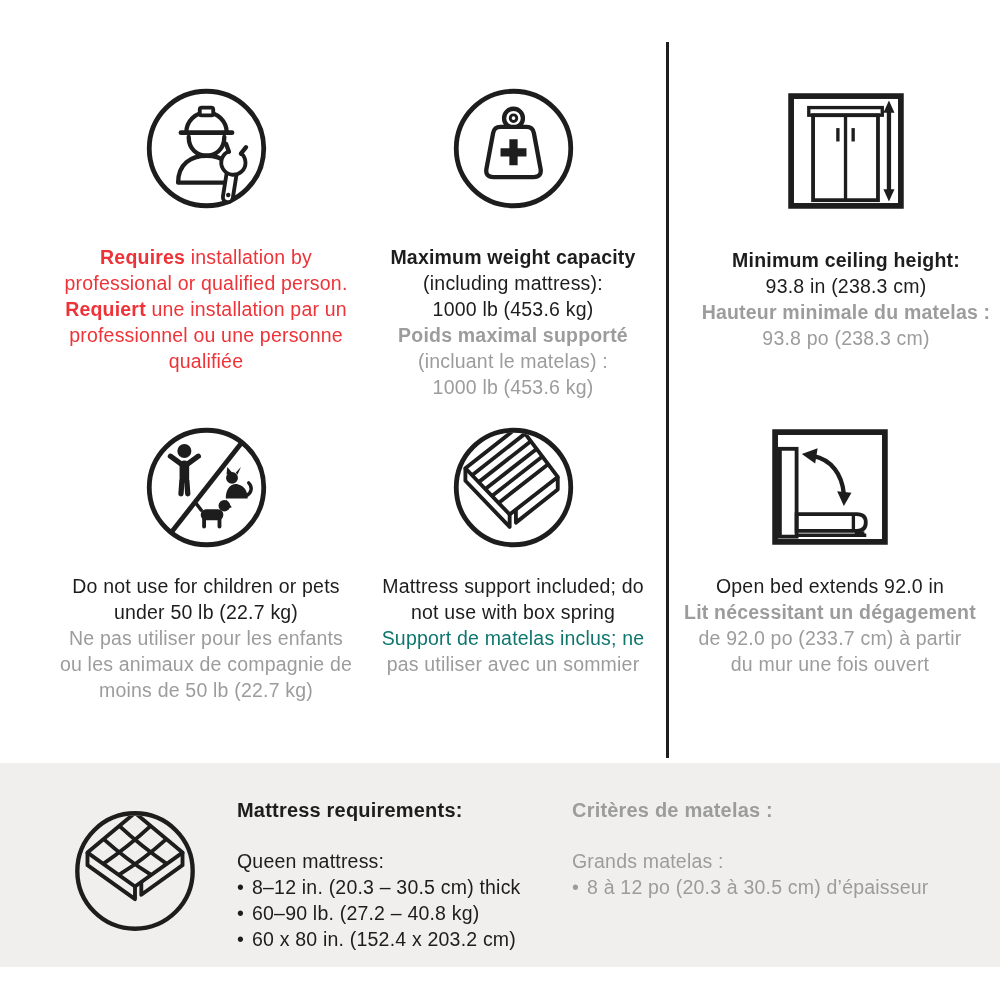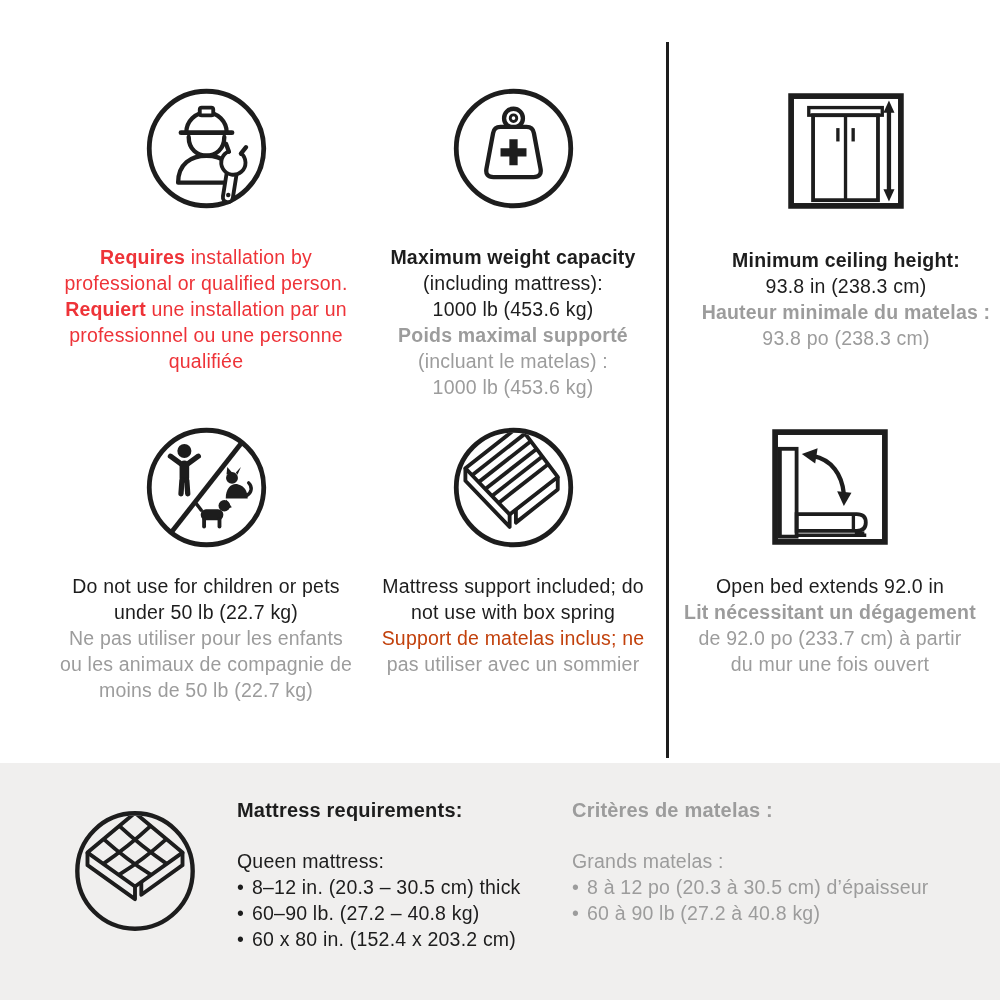--- a/index.html
+++ b/index.html
@@ -14,21 +14,21 @@
   .row2 .icon-wrap{height:149px;}
   .block-text{width:100%;}
   .tline{font-size:19.5px;line-height:26px;text-align:center;letter-spacing:0.2px;white-space:nowrap;}
   .tline .b{font-weight:700;}
   #b0{left:40px;top:85px;width:332px;}
   #b1{left:360px;top:85px;width:306px;}
   #b2{left:696px;top:85px;width:300px;}
   #b3{left:40px;top:424px;width:332px;}
   #b4{left:360px;top:424px;width:306px;}
   #b5{left:680px;top:424px;width:300px;}
-  .panel{position:absolute;left:0;top:763px;width:1000px;height:237px;background:#f0efee;text-decoration:underline;}
+  .panel{position:absolute;left:0;top:763px;width:1000px;height:204px;background:#f0efee;text-decoration:underline;}
   .panel-icon{position:absolute;left:71px;top:44px;width:128px;height:128px;}
   .pcol{position:absolute;top:36px;}
   .col-en{left:237px;color:#1d1d1d;}
   .col-fr{left:572px;color:#9c9c9c;}
   .sec-title{font-size:20px;font-weight:700;letter-spacing:0.2px;margin:0 0 26px 0;white-space:nowrap;}
   .sec-sub{font-size:19.5px;letter-spacing:0.2px;margin:0 0 0 0;line-height:26px;white-space:nowrap;}
   .bullets{margin-top:0;}
   .bullet{font-size:19.5px;line-height:26px;letter-spacing:0.2px;white-space:nowrap;}
   .bullet .dot{margin-right:8px;}
   svg{display:block;}
@@ -171,21 +171,21 @@
           <line x1="102" y1="41.8" x2="50.5" y2="82"></line>
           <path d="M16,46 L16,59 L62,107 L62,94"></path>
           <path d="M112,55 L112,68 L68.5,102.5 L68.5,89.5"></path>
         </g>
       </g>
     </svg>
   </div>
   <div class="block-text">
       <div class="tline" style="color: rgb(29, 29, 29);"><span>Mattress support included; do</span></div>
       <div class="tline" style="color: rgb(29, 29, 29);"><span>not use with box spring</span></div>
-      <div class="tline" style="color: #c2410c;"><span>Support de matelas inclus; ne</span></div>
+      <div class="tline" style="color: #0f766e;"><span>Support de matelas inclus; ne</span></div>
       <div class="tline" style="color: rgb(156, 156, 156);"><span>pas utiliser avec un sommier</span></div>
     </div>
 </div>
 
 <div class="block row2" id="b5">
   <div class="icon-wrap">
     <svg width="126" height="126" viewBox="0 0 132 132">
       <g stroke="#1d1d1d" fill="none">
         <rect x="8.5" y="8.5" width="115" height="115" stroke-width="6"></rect>
         <rect x="13.5" y="26" width="17.5" height="92" stroke-width="4"></rect>
@@ -236,16 +236,15 @@
         <div class="bullet"><span class="dot">•</span>8–12 in. (20.3 – 30.5 cm) thick</div>
         <div class="bullet"><span class="dot">•</span>60–90 lb. (27.2 – 40.8 kg)</div>
         <div class="bullet"><span class="dot">•</span>60 x 80 in. (152.4 x 203.2 cm)</div>
       </div>
   </div>
   <div class="pcol col-fr">
     <div class="sec-title">Critères de matelas :</div>
     <div class="sec-sub">Grands matelas :</div>
     <div class="bullets">
         <div class="bullet"><span class="dot">•</span>8 à 12 po (20.3 à 30.5 cm) d’épaisseur</div>
-        <div class="bullet"><span class="dot">•</span>60 à 90 lb (27.2 à 40.8 kg)</div>
       </div>
   </div>
 </div>
 
 </body></html>

